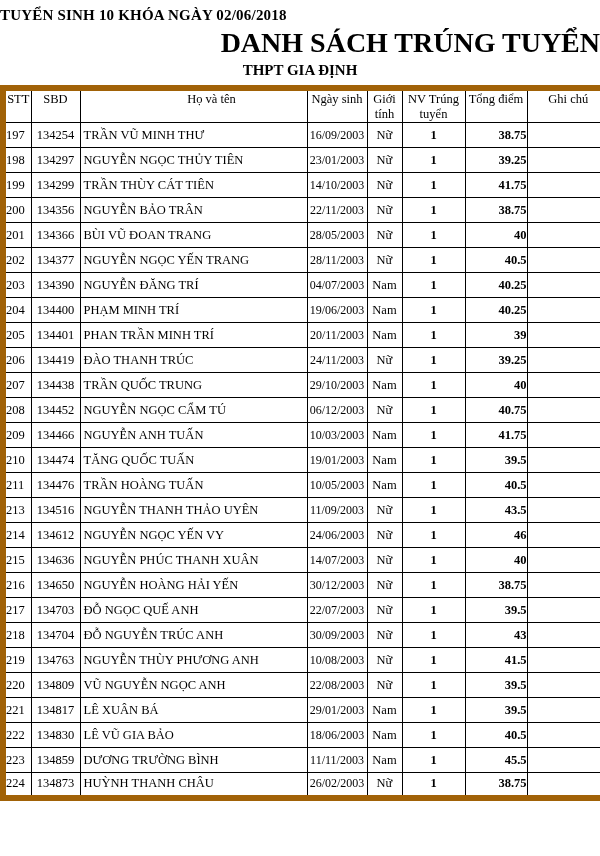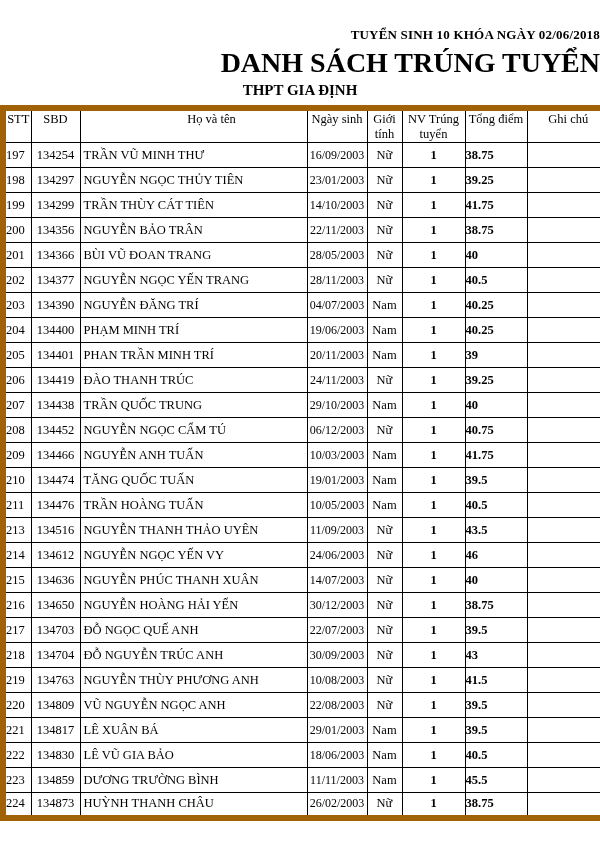--- a/index.html
+++ b/index.html
@@ -5,26 +5,25 @@
   * { margin: 0; padding: 0; box-sizing: border-box; }
   html, body {
     width: 600px;
     background: #ffffff;
     color: #000000;
     font-family: "Liberation Serif", "DejaVu Serif", serif;
   }
   body { height: 856px; overflow: hidden; }
   .page { width: 600px; padding-top: 4px; }
   .title1 {
-    text-align: right;
-    font-size: 13px;
+    text-align: left;
+    font-size: 15px;
     font-weight: bold;
     line-height: 22px;
     letter-spacing: 0.2px;
-    margin-top: 20px;
   }
   .title2 {
     text-align: right;
     font-size: 28px;
     font-weight: bold;
     line-height: 34px;
   }
   .title3 {
     text-align: center;
     font-size: 15px;
@@ -62,21 +61,21 @@
   .col-gender{ width: 35px; }
   .col-nv    { width: 63px; }
   .col-score { width: 62px; }
   .col-note  { width: 85px; }
   td.col-stt   { text-align: left; padding-right: 5px; }
   td.col-sbd   { text-align: center; }
   td.col-name  { text-align: left; padding-left: 3px; font-size: 12.5px; }
   td.col-dob   { text-align: center; font-size: 12px; }
   td.col-gender{ text-align: center; }
   td.col-nv    { text-align: center; font-weight: bold; }
-  td.col-score { text-align: left; font-weight: bold; }
+  td.col-score { text-align: right; font-weight: bold; }
   td.col-note  { text-align: center; }
 </style>
 </head>
 <body>
 
 <div class="page">
   <div class="title1">TUYỂN SINH 10 KHÓA NGÀY 02/06/2018</div>
   <div class="title2">DANH SÁCH TRÚNG TUYỂN</div>
   <div class="title3">THPT GIA ĐỊNH</div>
 

